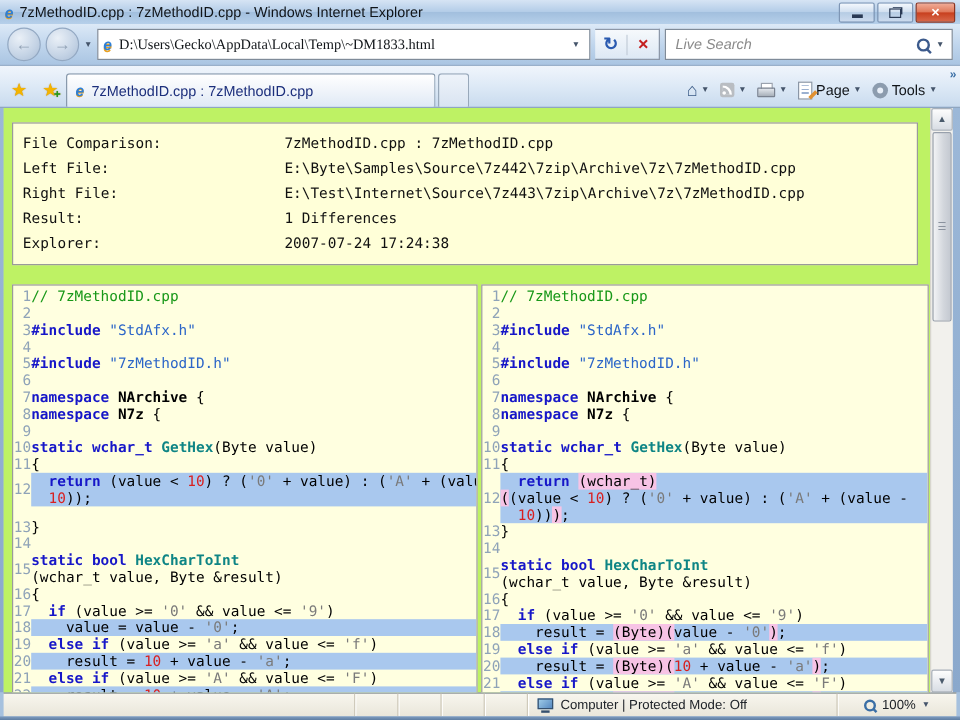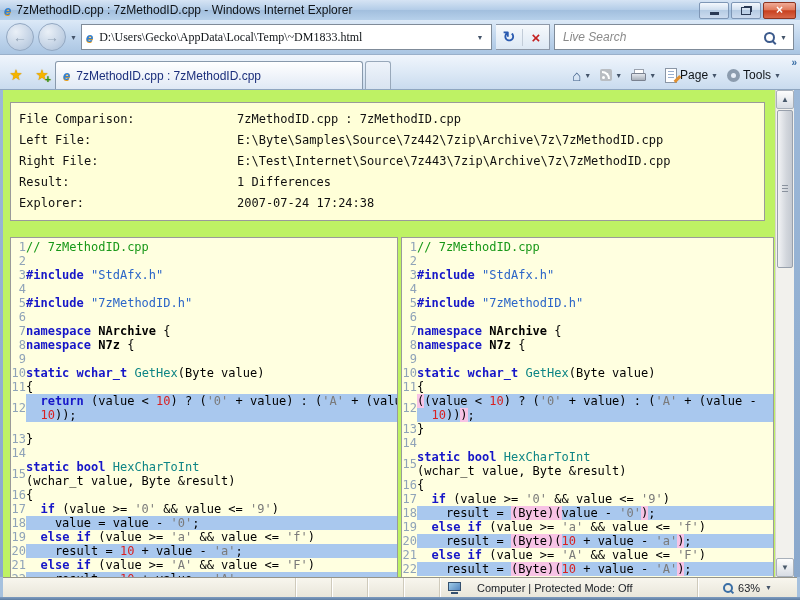--- a/index.html
+++ b/index.html
@@ -101,40 +101,40 @@
     align-items:center;justify-content:flex-end}
   .code{flex:1;overflow:hidden;min-width:0}
   .line.hl .code{background:#a9c8ee}
   .crow{height:14px;line-height:14px;white-space:pre}
   .seg-p{color:#000}
   .seg-k{color:#1616c8;font-weight:bold}
   .seg-c{color:#189818}
   .seg-s{color:#2c66c8}
   .seg-ch{color:#7a7a7a}
   .seg-n{color:#d82020}
-  .seg-f{color:#0e8585;font-weight:normal}
+  .seg-f{color:#0e8585;font-weight:bold}
   .seg-i{color:#000;font-weight:bold}
   .seg-pk{background:#f7c3e5}
   
   .page-scroll{width:18px;background:#f2f1ed;position:relative;border-left:1px solid #d8d6ce}
   .sb-btn{position:absolute;left:0;right:0;height:17px;display:flex;align-items:center;
     justify-content:center;font-size:8px;color:#4a5a6c;
     background:linear-gradient(#fdfdfd,#d8dde4);border:1px solid #a8b0ba;border-radius:2px}
   .sb-up{top:0}.sb-down{bottom:0}
   .sb-thumb{position:absolute;top:20px;height:156px;left:1px;right:1px;border:1px solid #98a0ac;
     border-radius:2px;background:linear-gradient(90deg,#f2f3f5,#d2d6dc 60%,#c4c9d1)}
   .sb-thumb::after{content:"";position:absolute;left:4px;right:4px;top:50%;height:7px;margin-top:-4px;
     background:repeating-linear-gradient(#8a929e 0 1px,transparent 1px 3px)}
   
   .statusbar{height:19px;margin:0 3px;background:linear-gradient(#f8f6ee,#e9e6da);
     border-top:1px solid #95948a;display:flex;align-items:center;font-size:11px;color:#20242a}
   .st-main{flex:1;height:100%}
   .st-cell{width:35px;height:100%;border-left:1px solid #cfcabb;box-shadow:inset 1px 0 0 #fff}
   .st-zone{width:258px;height:100%;border-left:1px solid #cfcabb;box-shadow:inset 1px 0 0 #fff;
-    display:flex;align-items:center;gap:16px;padding-left:8px;box-sizing:border-box}
+    display:flex;align-items:center;gap:6px;padding-left:8px;box-sizing:border-box}
   .pc-icon{width:13px;height:12px;position:relative;flex:none}
   .pc-icon::before{content:"";position:absolute;top:0;left:0;width:11px;height:7px;
     border:1px solid #35506e;background:linear-gradient(135deg,#9ecBe8,#5688c0);background-color:#7aaad4}
   .pc-icon::after{content:"";position:absolute;bottom:0;left:3px;width:7px;height:2px;background:#35506e}
   .st-zoom{width:100px;height:100%;border-left:1px solid #cfcabb;box-shadow:inset 1px 0 0 #fff;
     display:flex;align-items:center;justify-content:center;gap:5px;box-sizing:border-box}
   .mag-s{width:6px;height:6px;border:2px solid #3a6ea5;border-radius:50%;position:relative;flex:none}
   .mag-s::after{content:"";position:absolute;width:2px;height:4px;background:#3a6ea5;
     left:6px;top:5px;transform:rotate(-45deg)}
   .win-bottom{height:3px;background:linear-gradient(#7e9cc0,#5f7ea2)}
@@ -433,20 +433,21 @@
             </div>
             <div class="line">
               <span class="ln">11</span>
               <div class="code">
                 <div class="crow"><span class="seg-p">{</span></div>
               </div>
             </div>
             <div class="line hl">
               <span class="ln">12</span>
               <div class="code">
+                <div class="crow"><span class="seg-p">  </span><span class="seg-k">return</span><span class="seg-p"> </span><span class="seg-pk">(wchar_t)</span></div>
                 <div class="crow"><span class="seg-pk">(</span><span class="seg-p">(value &lt; </span><span class="seg-n">10</span><span class="seg-p">) ? (</span><span class="seg-ch">'0'</span><span class="seg-p"> + value) : (</span><span class="seg-ch">'A'</span><span class="seg-p"> + (value -</span></div>
                 <div class="crow"><span class="seg-p">  </span><span class="seg-n">10</span><span class="seg-p">))</span><span class="seg-pk">)</span><span class="seg-p">;</span></div>
               </div>
             </div>
             <div class="line">
               <span class="ln">13</span>
               <div class="code">
                 <div class="crow"><span class="seg-p">}</span></div>
               </div>
             </div>
@@ -525,18 +526,18 @@
     <div class="st-cell"></div>
     <div class="st-cell"></div>
     <div class="st-cell"></div>
     <div class="st-cell"></div>
     <div class="st-zone">
       <span class="pc-icon"></span>
       <span>Computer | Protected Mode: Off</span>
     </div>
     <div class="st-zoom">
       <span class="mag-s"></span>
-      <span>63%</span>
+      <span>100%</span>
       <span class="dd">▼</span>
     </div>
   </div>
   <div class="win-bottom"></div>
 </div>
 
 </body></html>

